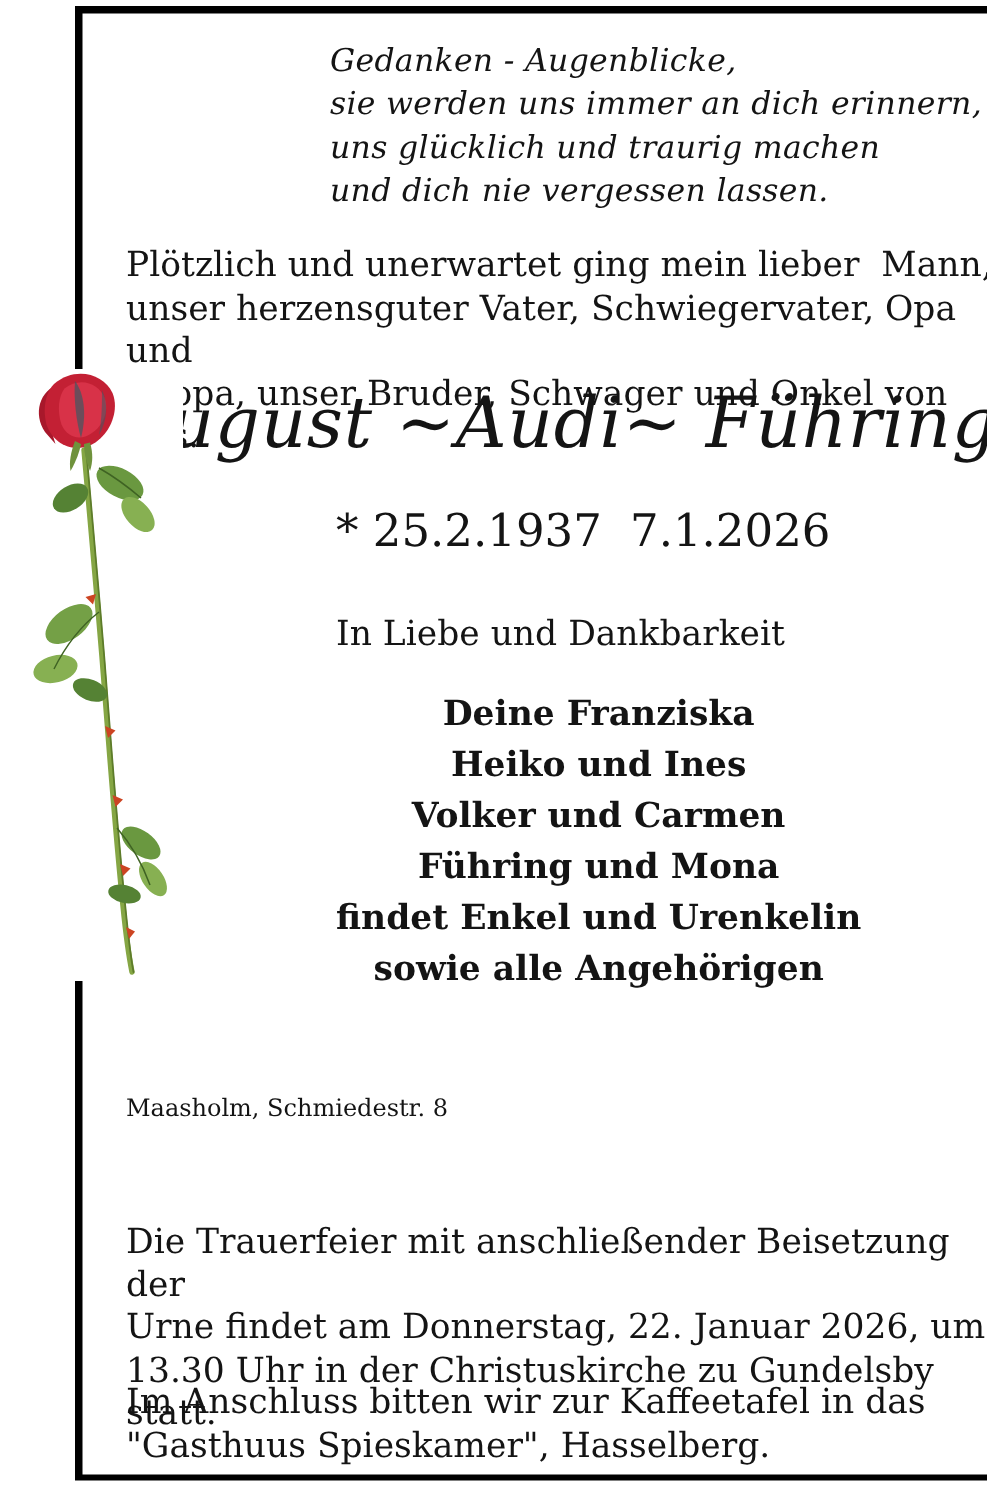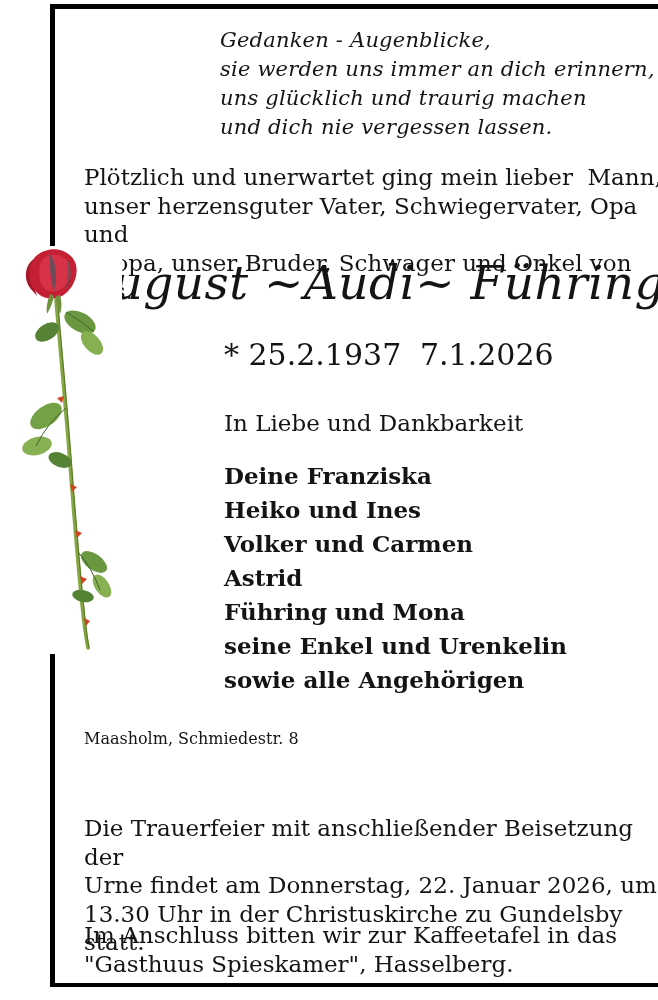--- a/index.html
+++ b/index.html
@@ -70,20 +70,21 @@
     top: 410px;
     font-size: 23px;
   }
   .mourners {
     position: absolute;
     left: 204px;
     top: 459px;
     font-size: 23px;
     font-weight: bold;
     line-height: 34px;
+    text-align: center;
   }
   .address {
     left: 64px;
     top: 729px;
     font-size: 16px;
   }
   .funeral {
     left: 64px;
     top: 814px;
     font-size: 23px;
@@ -127,23 +128,22 @@
     <span class="birth-date">* 25.2.1937</span>
     <span class="death-date">7.1.2026</span>
   </div>
 
   <div class="txt tribute-heading">In Liebe und Dankbarkeit</div>
 
   <div class="mourners">
     <div>Deine Franziska</div>
     <div>Heiko und Ines</div>
     <div>Volker und Carmen</div>
-    <div>Astrid</div>
     <div>Führing und Mona</div>
-    <div>seine Enkel und Urenkelin</div>
+    <div>findet Enkel und Urenkelin</div>
     <div>sowie alle Angehörigen</div>
   </div>
 
   <div class="txt address">Maasholm, Schmiedestr. 8</div>
 
   <div class="txt funeral">Die Trauerfeier mit anschließender Beisetzung der
 Urne findet am Donnerstag, 22. Januar 2026, um
 13.30 Uhr in der Christuskirche zu Gundelsby statt.</div>
 
   <div class="txt reception">Im Anschluss bitten wir zur Kaffeetafel in das

